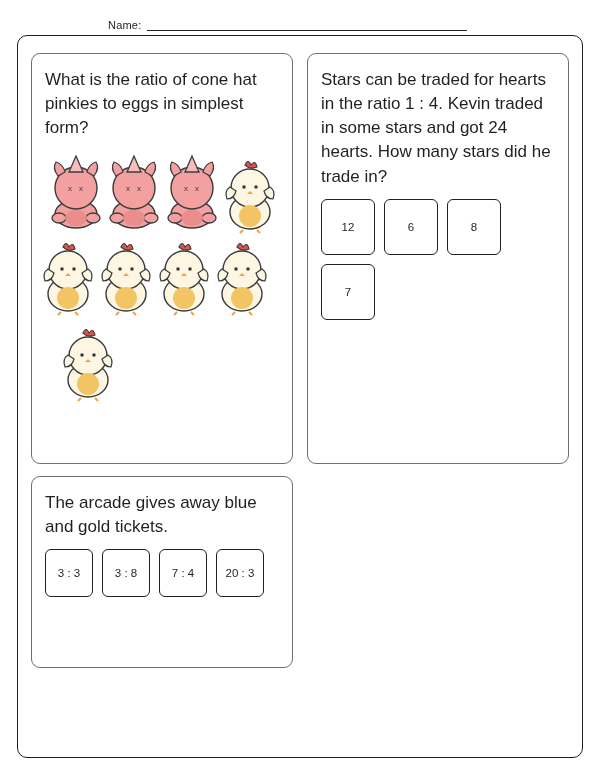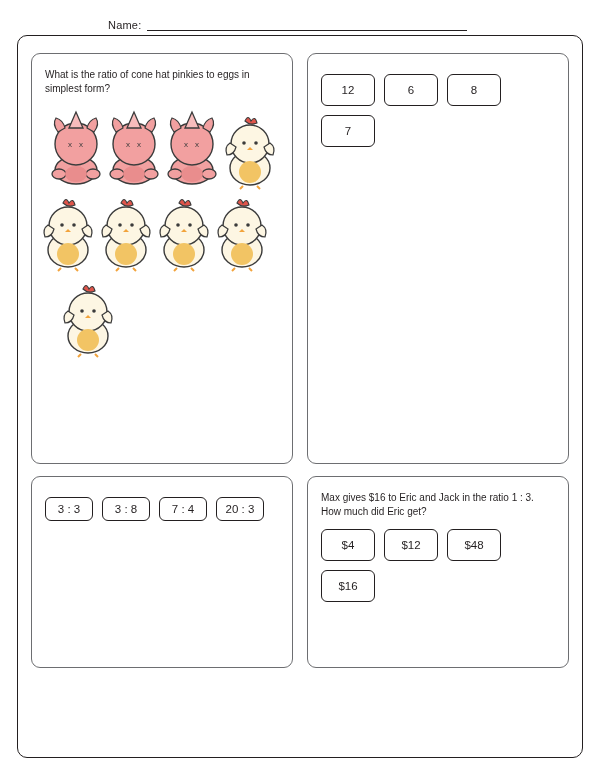--- a/index.html
+++ b/index.html
@@ -65,47 +65,47 @@
     width: 262px;
     border: 1.2px solid #6d6e71;
     border-radius: 9px;
     padding: 14px 13px 12px 13px;
     background: #fff;
   }
   .card.tall { height: 411px; }
   .card.short { height: 192px; }
 
   .q-text {
-    font-size: 10px;
+    font-size: 17px;
     line-height: 1.42;
     margin: 0 0 10px 0;
     white-space: pre-wrap;
   }
   .q-text.second { margin-top: 14px; }
 
   
   .choices {
     display: flex;
     gap: 9px;
     margin-top: 6px;
     flex-wrap: wrap;
   }
   .choice {
     min-width: 34px;
     height: 22px;
-    padding: 4px 9px;
+    padding: 16px 9px;
     border: 1.4px solid #231f20;
     border-radius: 6px;
     display: flex;
     align-items: center;
     justify-content: center;
     font-size: 11.5px;
     background: #fff;
   }
-  .choices.tight .choice { padding: 0 7px; min-width: 32px; }
+  .choices.tight .choice { padding: 12px 7px; min-width: 32px; }
 
   
   .pics {
     margin-top: 4px;
     position: relative;
     width: 236px;
     height: 260px;
   }
   .critter {
     position: absolute;
@@ -261,41 +261,34 @@
             <path d="M29 37 l-3 3 h6 Z" fill="#f2a33c"></path>
             <ellipse cx="29" cy="62" rx="11" ry="11" fill="#f2c464"></ellipse>
             <path d="M22 76 l-3 3 M36 76 l3 3" stroke="#f2a33c" stroke-width="2"></path>
           </svg>
         </div>
 
       </div>
     </div>
 
     <div class="card tall">
+      <p class="q-text">Stars can be traded for hearts in the ratio 1 : 4. Kevin traded in some stars and got 24 hearts. How many stars did he trade in?</p>
       <div class="choices">
         <div class="choice">12</div>
         <div class="choice">6</div>
         <div class="choice">8</div>
         <div class="choice">7</div>
       </div>
     </div>
 
     <div class="card short">
+      <p class="q-text">The arcade gives away blue and gold tickets.</p>
       <div class="choices tight">
         <div class="choice">3 : 3</div>
         <div class="choice">3 : 8</div>
         <div class="choice">7 : 4</div>
         <div class="choice">20 : 3</div>
       </div>
     </div>
 
-    <div class="card short">
-      <p class="q-text">Max gives $16 to Eric and Jack in the ratio 1 : 3. How much did Eric get?</p>
-      <div class="choices">
-        <div class="choice">$4</div>
-        <div class="choice">$12</div>
-        <div class="choice">$48</div>
-        <div class="choice">$16</div>
-      </div>
-    </div>
 
   </div>
 </div>
 
 </body></html>

